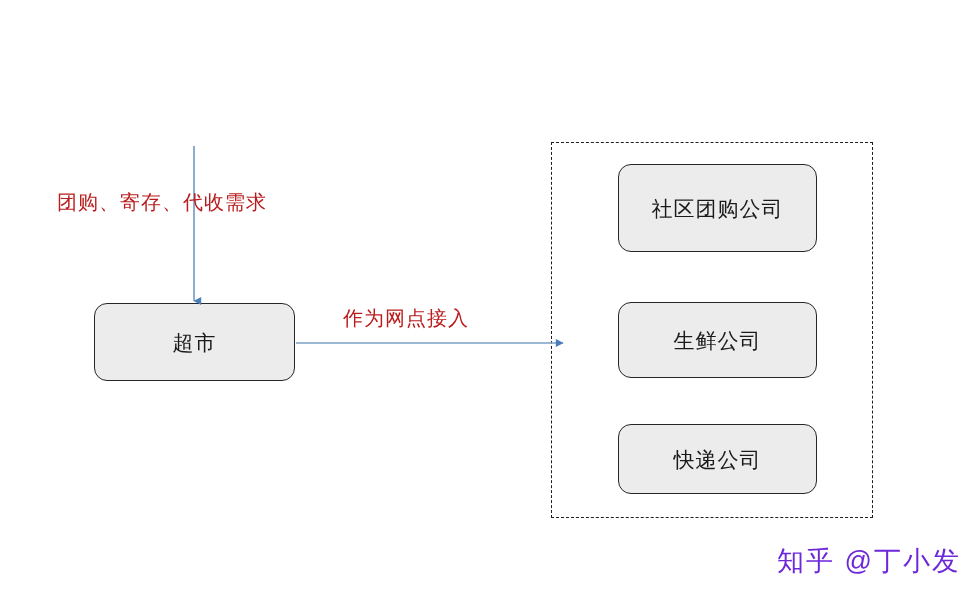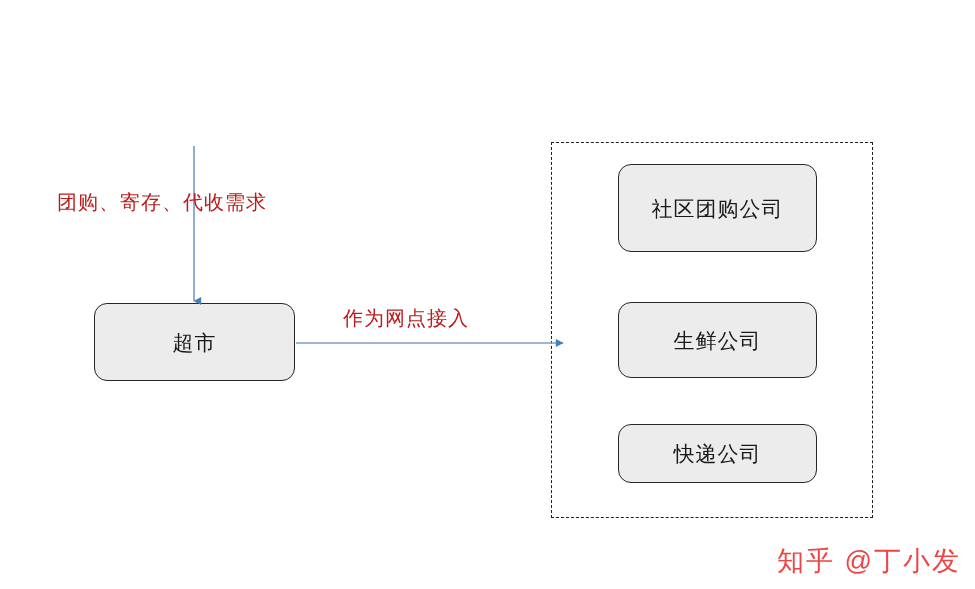--- a/index.html
+++ b/index.html
@@ -35,21 +35,21 @@
     color: #1a1a1a;
     letter-spacing: 1px;
     line-height: 1;
     white-space: nowrap;
   }
 
   #node-user      { left: 94px;  top: 62px;  width: 201px; height: 83px; }
   #node-market    { left: 94px;  top: 303px; width: 201px; height: 78px; text-align: center; }
   #node-group-buy { left: 618px; top: 164px; width: 199px; height: 88px; }
   #node-fresh     { left: 618px; top: 294px; width: 199px; height: 76px; margin-top: 8px; }
-  #node-courier   { left: 618px; top: 424px; width: 199px; height: 59px; }
+  #node-courier   { left: 618px; top: 424px; width: 199px; height: 70px; }
 
   
   #group-container {
     position: absolute;
     left: 551px;
     top: 142px;
     width: 322px;
     height: 376px;
     border: 1.6px dashed #1f1f1f;
     box-sizing: border-box;
@@ -73,21 +73,21 @@
   }
   #label-demand { left: 57px;  top: 192px; }
   #label-access { left: 343px; top: 308px; }
 
   
   #watermark {
     position: absolute;
     right: 14px;
     bottom: 14px;
     font-size: 27px;
-    color: #ef4444;
+    color: #6d28d9;
     letter-spacing: 2px;
     white-space: nowrap;
     line-height: 1;
     user-select: none;
   }
 </style>
 </head>
 <body>
 
 <div id="canvas">

